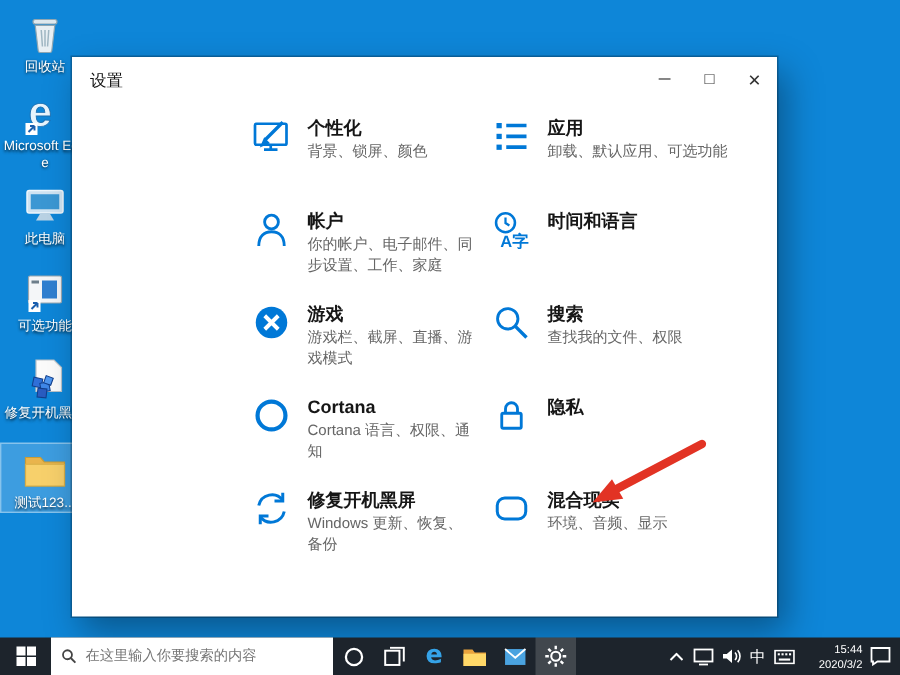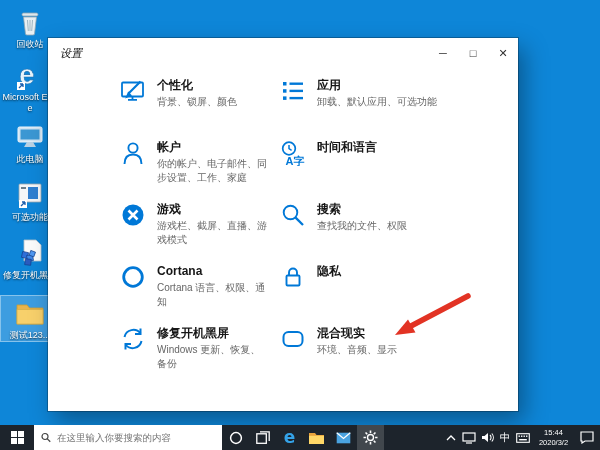--- a/index.html
+++ b/index.html
@@ -9,25 +9,25 @@
   
   .di { position:absolute; left:1px; width:58px; text-align:center; cursor:default; }
   .di .dicon { height:34px; display:flex; align-items:center; justify-content:center; }
   .di .dlabel { font-size:9px; color:#fff; line-height:1.2; text-shadow:0 1px 2px rgba(0,0,0,.8); word-break:break-all; }
   .di.selected { background:rgba(150,200,240,.35); outline:1px solid rgba(200,228,248,.65); }
 
   
   .window { position:absolute; left:48px; top:38px; width:470px; height:373px; background:#fff;
             box-shadow:0 0 0 1px rgba(0,0,0,.25), 6px 10px 22px rgba(0,0,0,.35); }
   .titlebar { height:30px; display:flex; align-items:center; }
-  .wtitle { font-size:11px; color:#111; padding-left:12px; flex:1;font-style:italic; }
+  .wtitle { font-size:11px; color:#111; padding-left:12px; flex:1; }
   .wbtn { width:30px; height:30px; display:flex; align-items:center; justify-content:center;
           font-size:11px; color:#333; }
   .grid { position:absolute; top:40px; left:0; right:0; bottom:0; overflow:hidden;
-          display:grid; grid-template-columns:160px 1fr; grid-auto-rows:62px; padding-left:72px; }
+          display:grid; grid-template-columns:160px 1fr; grid-auto-rows:62px; padding-left:120px; }
   .cell { display:flex; gap:11px; align-items:flex-start; }
   .cicon { width:26px; height:26px; flex-shrink:0; }
   .ctitle { display:block; font-size:12px; font-weight:600; color:#161616; line-height:1.25; }
   .csub { display:block; font-size:10px; color:#666; line-height:1.4; margin-top:2px; padding-right:10px; }
 
   
   .arrow { position:absolute; left:375px; top:283px; pointer-events:none; }
 
   
   .taskbar { position:absolute; left:0; bottom:0; width:600px; height:25px; background:#1d242c;
@@ -37,21 +37,21 @@
   .winlogo span { background:#fff; }
   .searchbox { width:188px; height:25px; background:#fff; display:flex; align-items:center; gap:6px; padding:4px 7px; }
   .searchbox input { border:none; outline:none; width:100%; font-size:9.5px; color:#333; background:transparent;
                      font-family:"Liberation Sans","DejaVu Sans",sans-serif; }
   .tbtn { width:27px; height:25px; display:flex; align-items:center; justify-content:center; }
   .tbtn.active { background:rgba(255,255,255,.16); }
   .edge-glyph { font-size:17px; font-weight:bold; color:#35a3e8; line-height:1; font-family:"DejaVu Sans",sans-serif; }
   .tray { margin-left:auto; display:flex; align-items:center; padding-right:4px; }
   .tico { width:18px; height:25px; display:flex; align-items:center; justify-content:center; }
   .ime { font-size:10.5px; color:#fff; }
-  .clock { width:46px; text-align:center; font-size:7.5px; line-height:1.3; color:#fff; padding-right:3px; }
+  .clock { width:46px; text-align:right; font-size:7.5px; line-height:1.3; color:#fff; padding-right:3px; }
 </style>
 </head>
 <body>
 
 <div class="screen">
 
   <div class="di" style="top:5px">
     <div class="dicon">
       <svg width="26" height="28" viewBox="0 0 26 28">
         <rect x="5" y="5" width="16" height="3" rx="1.5" fill="#dde8ee" stroke="#8fa6b2" stroke-width="0.8"></rect>

